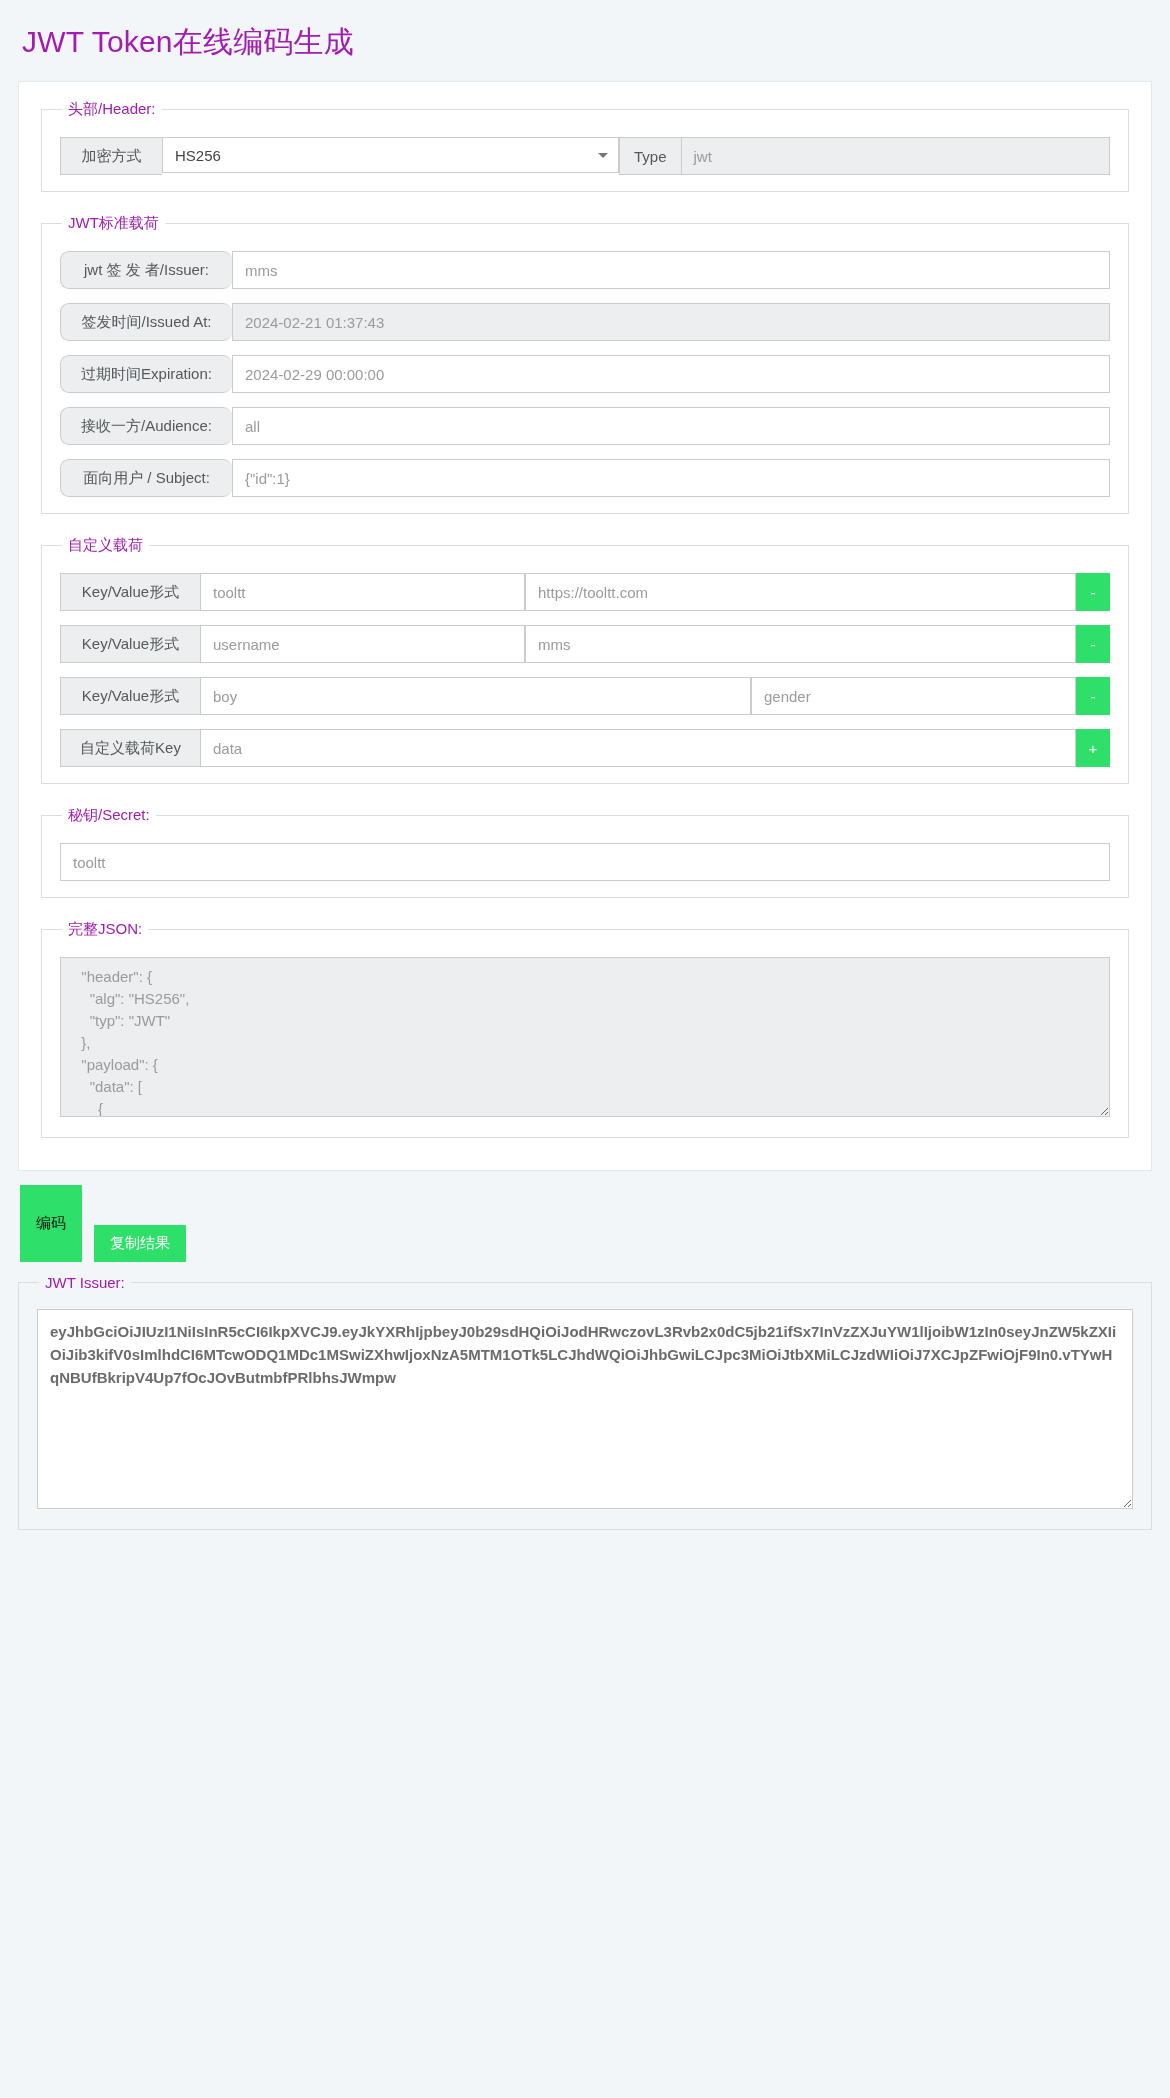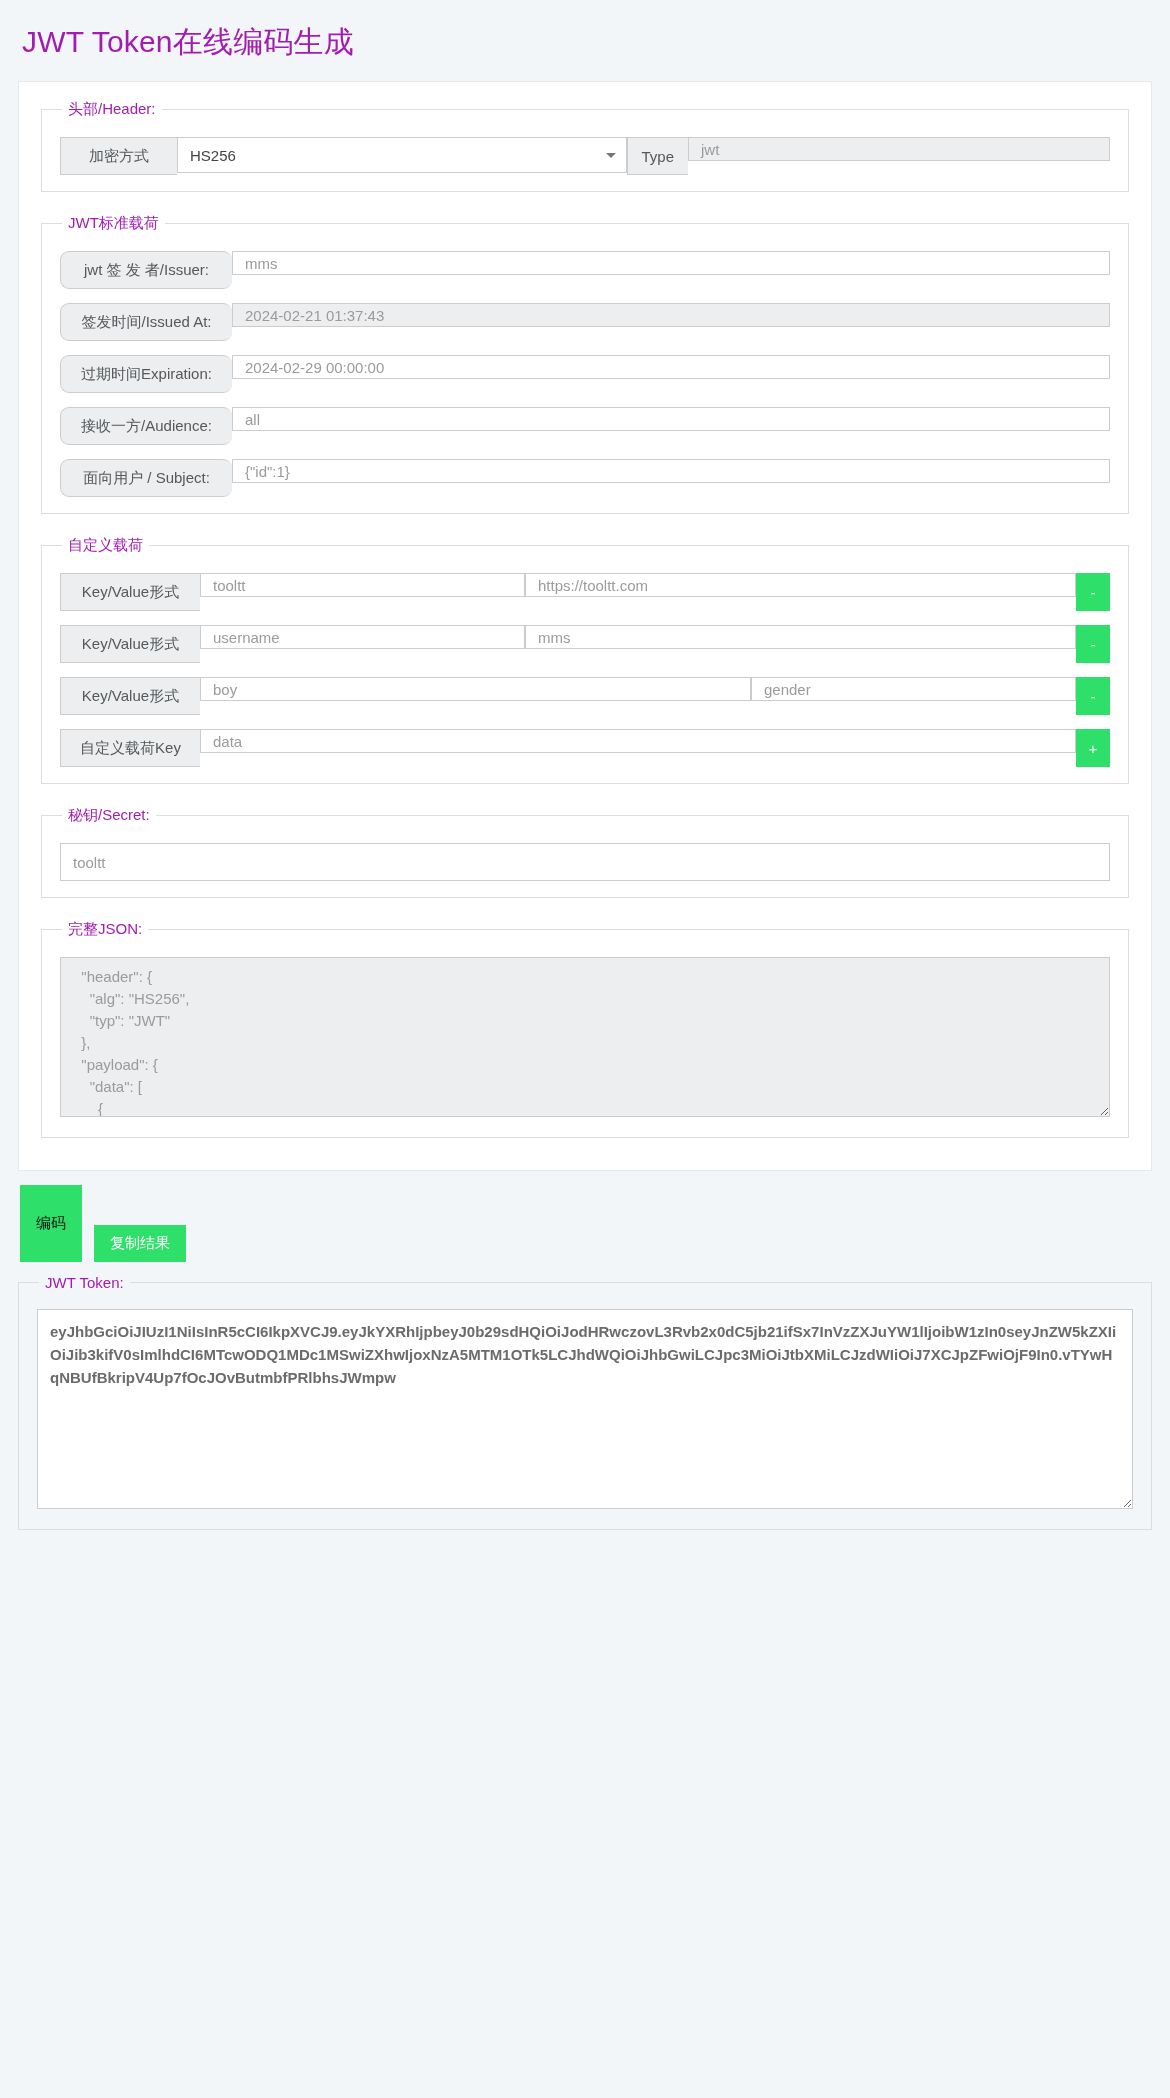--- a/index.html
+++ b/index.html
@@ -58,21 +58,21 @@
     border-right: none;
   }
   .fld {
     border: 1px solid #ccc;
     background: #fff;
     font-size: 15px;
     color: #9b9b9b;
     display: flex;
     align-items: center;
     padding: 0 12px;
-    height: 24px;
+    height: 38px;
     flex: 1 1 auto;
     min-width: 0;
     overflow: hidden;
     white-space: nowrap;
   }
   .fld.dis { background: #eceeef; }
   .sel {
     position: relative;
     border: 1px solid #ccc;
     background: #fff;
@@ -102,21 +102,21 @@
     width: 34px;
     height: 38px;
     display: flex;
     align-items: center;
     justify-content: center;
     cursor: pointer;
     flex: 0 0 34px;
   }
   .w-k { flex: 0 0 auto; width: 325px; }
   .w-v { flex: 1 1 auto; }
-  .lbl-head { flex: 0 0 auto; width: 117px; }
+  .lbl-head { flex: 0 0 auto; width: 102px; }
   .lbl-pay  { flex: 0 0 auto; width: 172px; border-radius: 9px; }
   .lbl-kv   { flex: 0 0 auto; width: 140px; }
   .ta {
     width: 100%;
     border: 1px solid #ccc;
     background: #eceeef;
     color: #9b9b9b;
     font-size: 15px;
     font-family: "Liberation Sans", sans-serif;
     line-height: 22px;
@@ -266,18 +266,18 @@
 
   </div>
 
   <div class="blockwrap">
     <div class="btnrow">
       <button class="btn dark">编码</button>
       <button class="btn light">复制结果</button>
     </div>
 
     <fieldset style="margin-top:12px;">
-      <legend>JWT Token:</legend>
+      <legend>JWT Issuer:</legend>
       <textarea class="ta-token" style="">eyJhbGciOiJIUzI1NiIsInR5cCI6IkpXVCJ9.eyJkYXRhIjpbeyJ0b29sdHQiOiJodHRwczovL3Rvb2x0dC5jb21ifSx7InVzZXJuYW1lIjoibW1zIn0seyJnZW5kZXIiOiJib3kifV0sImlhdCI6MTcwODQ1MDc1MSwiZXhwIjoxNzA5MTM1OTk5LCJhdWQiOiJhbGwiLCJpc3MiOiJtbXMiLCJzdWIiOiJ7XCJpZFwiOjF9In0.vTYwHqNBUfBkripV4Up7fOcJOvButmbfPRlbhsJWmpw</textarea>
     </fieldset>
   </div>
 
 </div>
 
 </body></html>

